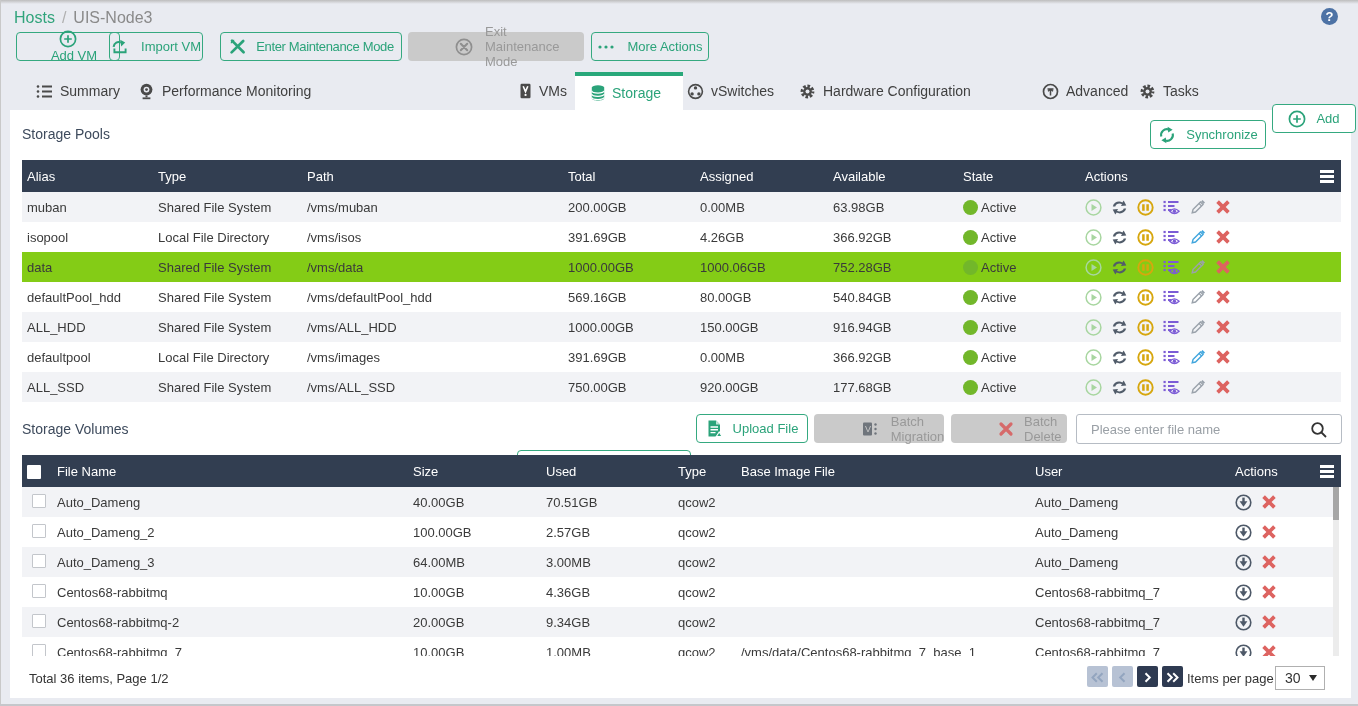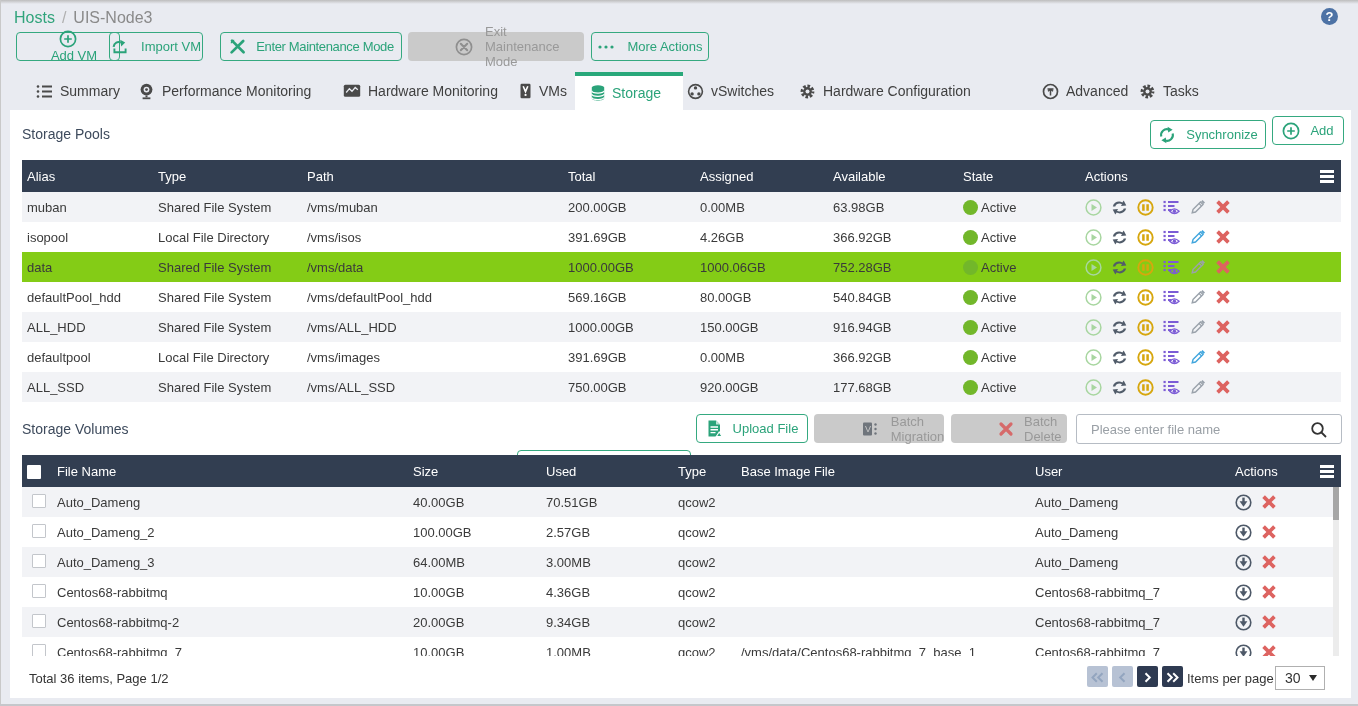--- a/index.html
+++ b/index.html
@@ -129,27 +129,20 @@
     </div>
   <div class="tab" style="left:138px;">
       <svg width="17" height="17" viewBox="0 0 17 17">
         <circle cx="8.5" cy="6.6" r="5.9" fill="#4a4a4a"></circle>
         <circle cx="8.5" cy="6.6" r="2.9" fill="#e9ebf1"></circle>
         <circle cx="8.5" cy="6.6" r="1.4" fill="#4a4a4a"></circle>
         <path d="M8.5 12.5 v1.8" stroke="#4a4a4a" stroke-width="2"></path>
         <path d="M4.6 15.3 h7.8" stroke="#4a4a4a" stroke-width="1.8"></path>
       </svg>
       <span>Performance Monitoring</span>
-    </div>
-  <div class="tab" style="left:343px;">
-      <svg width="18" height="16" viewBox="0 0 18 16">
-        <rect x="0.8" y="1.8" width="16.4" height="12" rx="1.5" fill="#4a4a4a"></rect>
-        <path d="M3.2 9.5 l3.2-3.8 2.6 2.6 3.2-3.8 2.6 2.2" fill="none" stroke="#e9ebf1" stroke-width="1.3"></path>
-      </svg>
-      <span>Hardware Monitoring</span>
     </div>
   <div class="tab" style="left:519px;">
       <svg width="13" height="16" viewBox="0 0 13 16">
         <rect x="1.5" y="0.8" width="10" height="14.4" rx="1.2" fill="#4a4a4a"></rect>
         <path d="M4.2 3.2 L6.5 8.6 L8.8 3.2" fill="none" stroke="#fff" stroke-width="1.6"></path>
         <rect x="5.6" y="11" width="1.9" height="1.9" fill="#fff"></rect>
       </svg>
       <span>VMs</span>
     </div>
   <div class="tab active" style="left:575px; width:108px; padding-left:16px;">
@@ -203,21 +196,21 @@
         <path d="M-5.7 1.5 A5.9 5.9 0 0 1 1.8 -5.6" fill="none" stroke="#2ba37a" stroke-width="2.1"></path>
         <path d="M0.6 -8.3 L5.6 -5.2 L1.2 -2.6 Z" fill="#2ba37a"></path>
         <g transform="rotate(180)">
           <path d="M-5.7 1.5 A5.9 5.9 0 0 1 1.8 -5.6" fill="none" stroke="#2ba37a" stroke-width="2.1"></path>
           <path d="M0.6 -8.3 L5.6 -5.2 L1.2 -2.6 Z" fill="#2ba37a"></path>
         </g>
       </g>
     </svg>
     <span>Synchronize</span>
   </div>
-<div class="wbtn" style="left:1272px; top:116px; width:72px;">
+<div class="wbtn" style="left:1272px; top:104px; width:84px;">
     <svg width="18" height="18" viewBox="0 0 18 18">
       <circle cx="9" cy="9" r="7.6" fill="none" stroke="#2ba37a" stroke-width="1.7"></circle>
       <path d="M9 5.2v7.6M5.2 9h7.6" stroke="#2ba37a" stroke-width="1.7" fill="none"></path>
     </svg>
     <span>Add</span>
   </div>
 
 <table class="abs" style="left:22px; top:160px; width:1319px;">
   <colgroup>
       <col style="width:131px">

